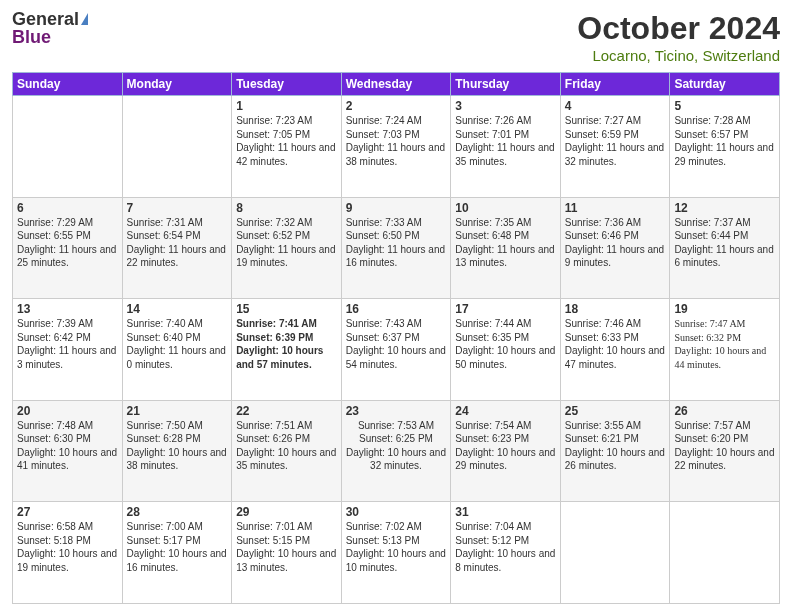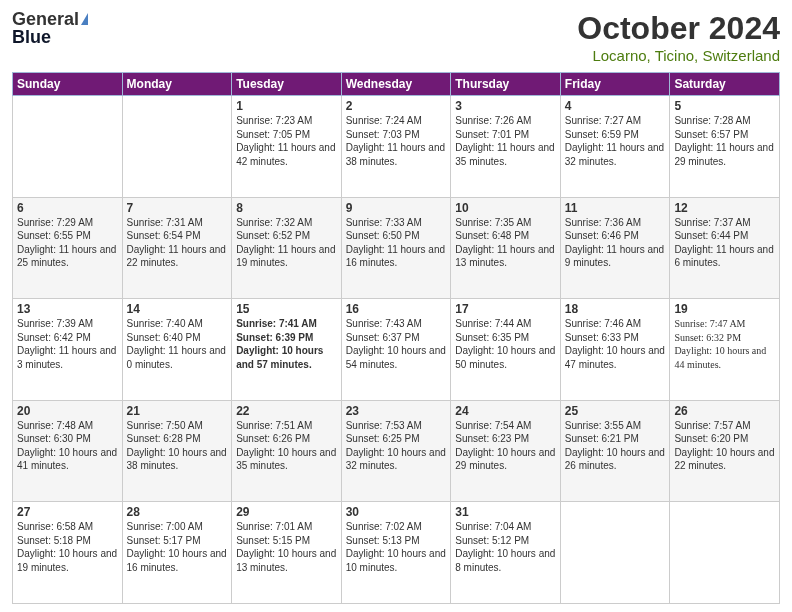--- a/index.html
+++ b/index.html
@@ -30,21 +30,21 @@
       line-height: 1;
     }
     .logo-general {
       font-size: 18px;
       font-weight: bold;
       color: #333;
     }
     .logo-blue {
       font-size: 18px;
       font-weight: bold;
-      color: #0f172a;
+      color: #701a75;
     }
     .logo-triangle {
       display: inline-block;
       width: 0;
       height: 0;
       border-left: 7px solid transparent;
       border-bottom: 12px solid #4a7fc1;
       margin-left: 2px;
       vertical-align: middle;
     }
@@ -60,21 +60,21 @@
       font-size: 15px;
       color: #4d7c0f;
     }
     .calendar {
       flex: 1;
       border-collapse: collapse;
       width: 100%;
       table-layout: fixed;
     }
     .calendar th {
-      background-color: #701a75;
+      background-color: #6d28d9;
       color: #fff;
       font-size: 12px;
       font-weight: bold;
       padding: 4px 4px;
       border: 1px solid #a0b8d8;
       text-align: left;
     }
     .calendar td {
       border: 1px solid #ccc;
       vertical-align: top;
@@ -267,21 +267,21 @@
 Daylight: 10 hours and 38 minutes.</div>
           </td>
           <td class="alt-row">
             <span class="day-number">22</span>
             <div class="day-info" style="white-space: pre-line;">Sunrise: 7:51 AM
 Sunset: 6:26 PM
 Daylight: 10 hours and 35 minutes.</div>
           </td>
           <td class="alt-row">
             <span class="day-number">23</span>
-            <div class="day-info" style="white-space: pre-line;">Sunrise: 7:53 AM
+            <div class="day-info" style="white-space: pre-line; text-align: center;">Sunrise: 7:53 AM
 Sunset: 6:25 PM
 Daylight: 10 hours and 32 minutes.</div>
           </td>
           <td class="alt-row">
             <span class="day-number">24</span>
             <div class="day-info" style="white-space: pre-line;">Sunrise: 7:54 AM
 Sunset: 6:23 PM
 Daylight: 10 hours and 29 minutes.</div>
           </td>
           <td class="alt-row">

